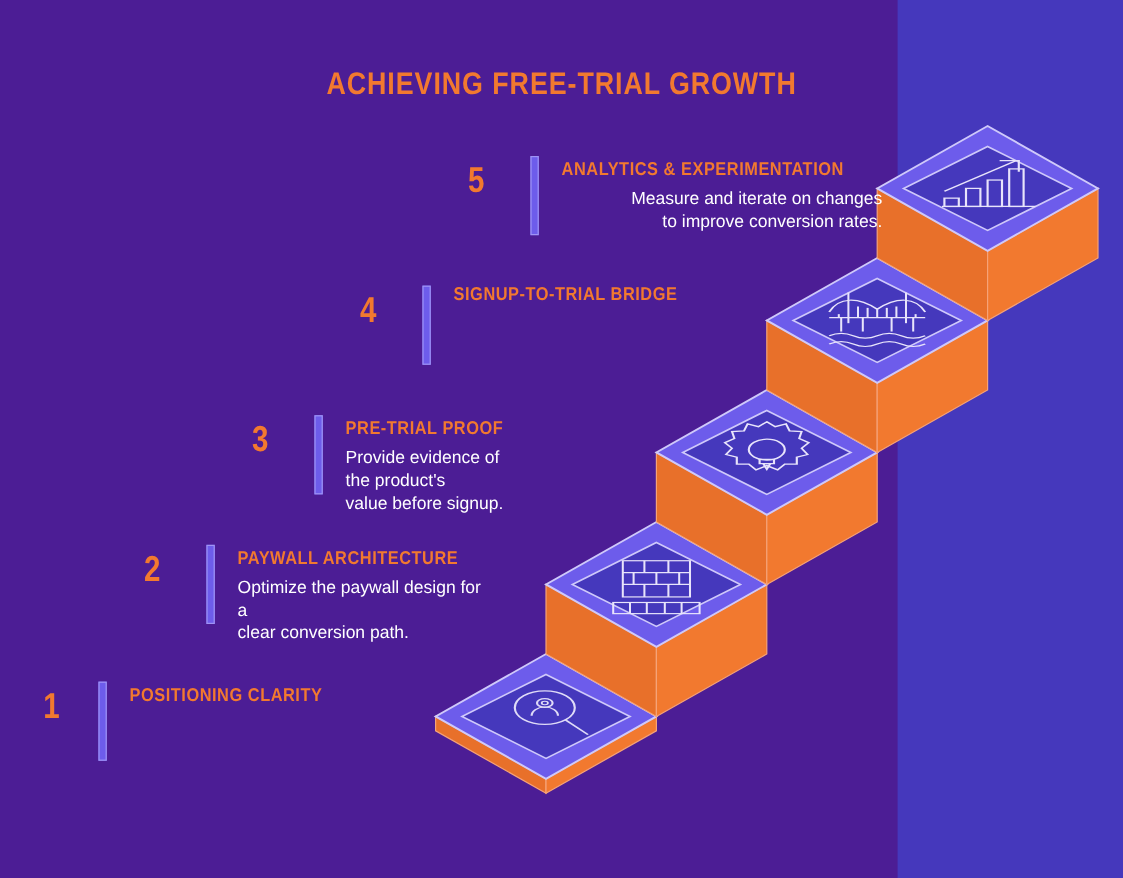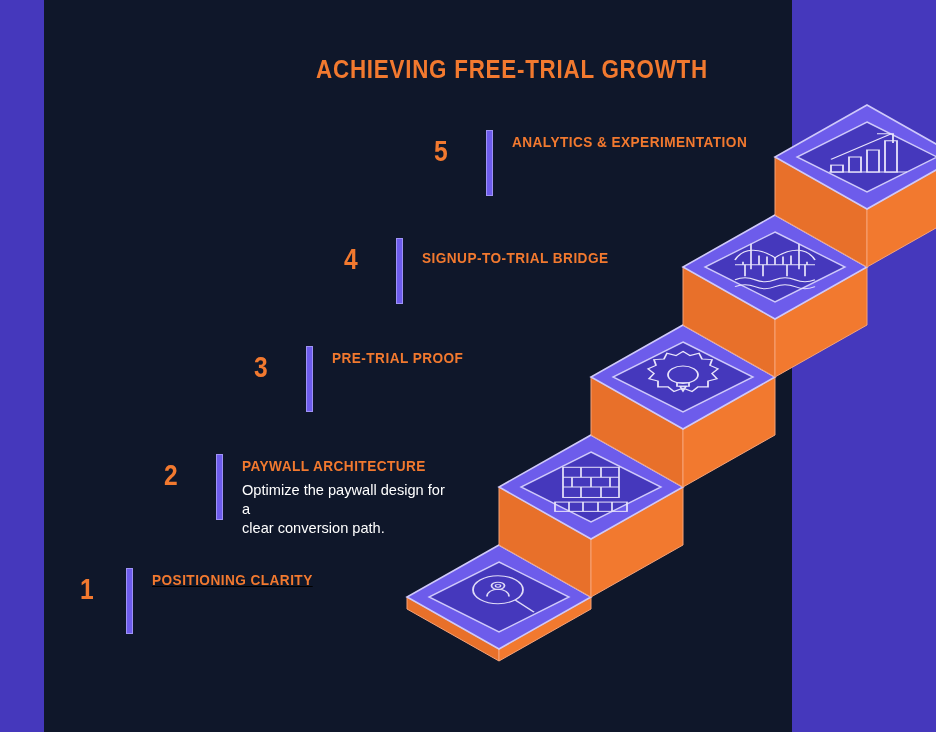--- a/index.html
+++ b/index.html
@@ -11,22 +11,21 @@
     height: 732px;
     background: #4538bc;
     font-family: "Liberation Sans", sans-serif;
     overflow: hidden;
     position: relative;
   }
   #canvas {
     position: relative;
     width: 748px;
     height: 732px;
-    background: #0f172a;
-    margin-left: 44px;
+    background: #4c1d95;
   }
 
   
   #page-title {
     position: absolute;
     left: 0;
     top: 54px;
     width: 936px;
     text-align: center;
     color: #f2792f;
@@ -221,50 +220,54 @@
         </g>
       </g>
     </g>
   </svg>
 
   <div class="step-text" style="left:390px; top:130px;">
     <div class="step-num" style="left:0px; top:6px;">5</div>
     <div class="accent-bar" style="left:52px; top:0px;"></div>
     <div class="step-body" style="left:78px; top:4px;text-align:right;">
       <p class="step-head">ANALYTICS &amp; EXPERIMENTATION</p>
+      <p class="step-desc">Measure and iterate on changes
+to improve conversion rates.</p>
     </div>
   </div>
 
   <div class="step-text" style="left:300px; top:238px;">
     <div class="step-num" style="left:0px; top:6px;">4</div>
     <div class="accent-bar" style="left:52px; top:0px;"></div>
-    <div class="step-body" style="left:78px; top:12px;">
+    <div class="step-body" style="left:78px; top:0;">
       <p class="step-head">SIGNUP-TO-TRIAL BRIDGE</p>
     </div>
   </div>
 
   <div class="step-text" style="left:210px; top:346px;">
     <div class="step-num" style="left:0px; top:6px;">3</div>
     <div class="accent-bar" style="left:52px; top:0px;"></div>
     <div class="step-body" style="left:78px; top:4px;">
       <p class="step-head">PRE-TRIAL PROOF</p>
+      <p class="step-desc">Provide evidence of the product's
+value before signup.</p>
     </div>
   </div>
 
   <div class="step-text" style="left:120px; top:454px;">
     <div class="step-num" style="left:0px; top:6px;">2</div>
     <div class="accent-bar" style="left:52px; top:0px;"></div>
     <div class="step-body" style="left:78px; top:4px;">
       <p class="step-head">PAYWALL ARCHITECTURE</p>
       <p class="step-desc">Optimize the paywall design for a
 clear conversion path.</p>
     </div>
   </div>
 
   <div class="step-text" style="left:30px; top:568px;">
     <div class="step-num" style="left:6px; top:6px;">1</div>
     <div class="accent-bar" style="left:52px; top:0px;"></div>
-    <div class="step-body" style="left:78px; top:4px;text-decoration:underline;">
+    <div class="step-body" style="left:78px; top:4px;">
       <p class="step-head">POSITIONING CLARITY</p>
     </div>
   </div>
 
 </div>
 
 </body></html>

